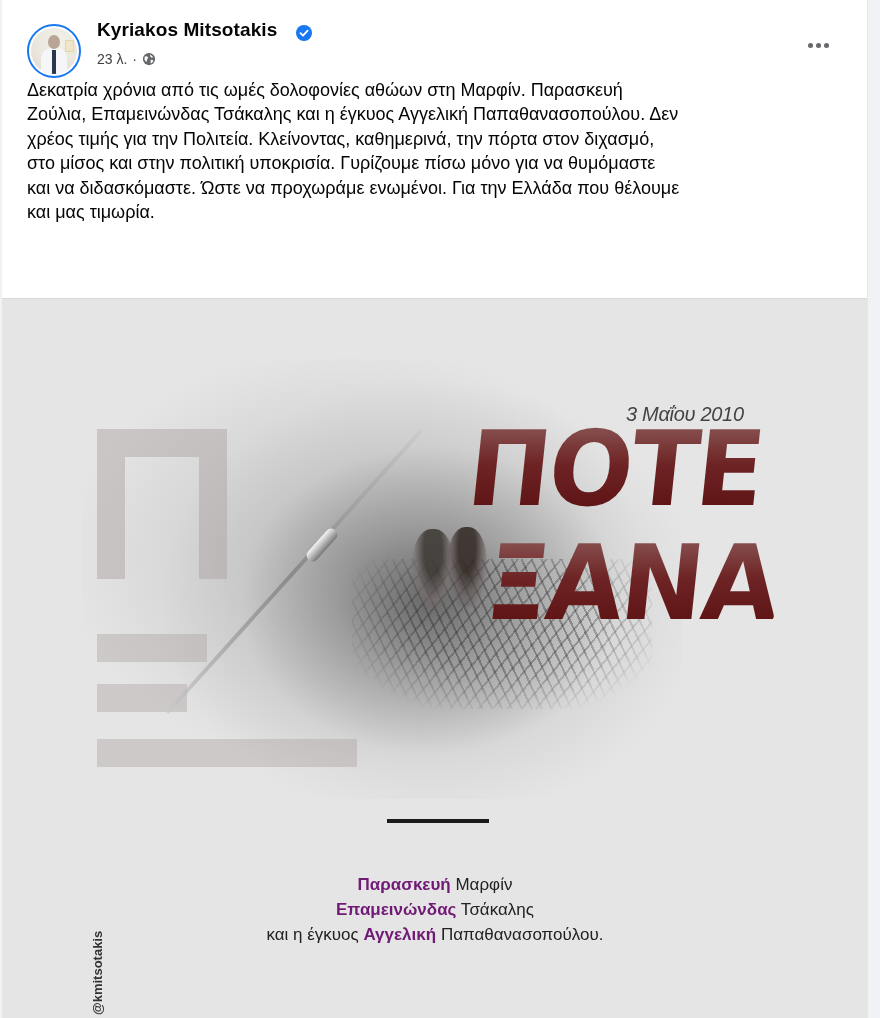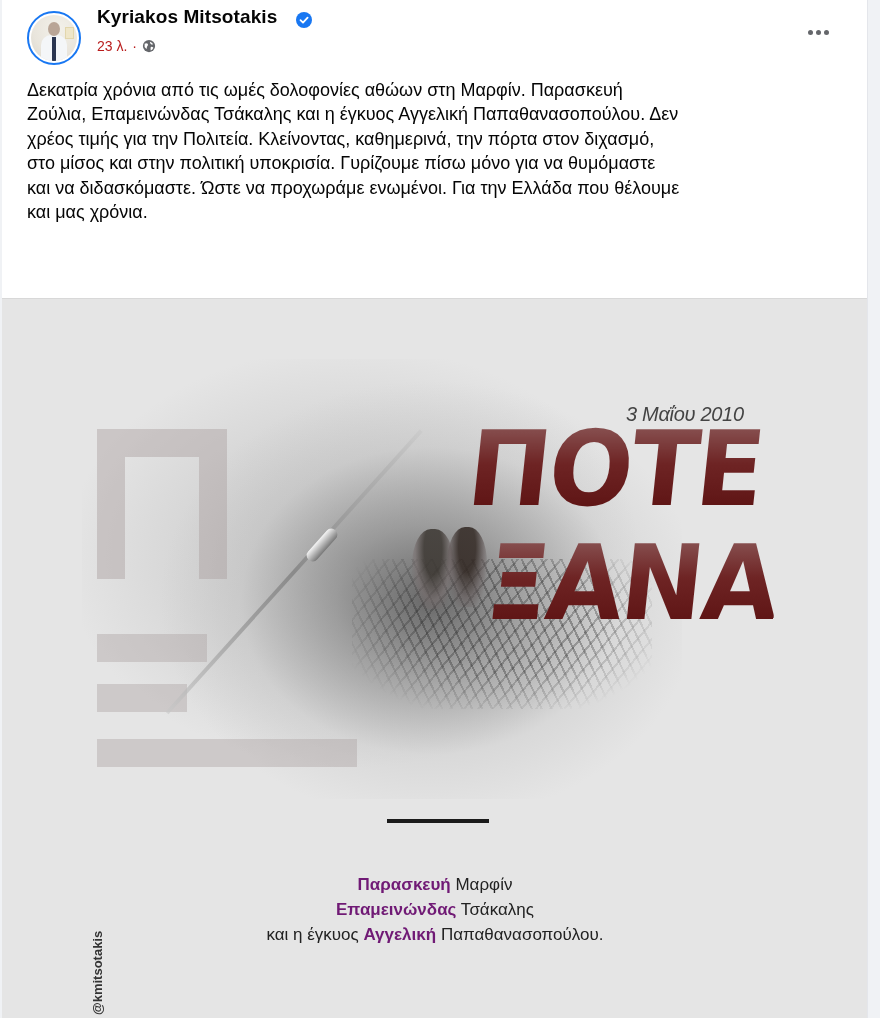--- a/index.html
+++ b/index.html
@@ -7,21 +7,21 @@
   body { font-family: "Liberation Sans", "DejaVu Sans", sans-serif; position: relative; }
 
   .page { position: absolute; left: 0; top: 0; width: 880px; height: 1018px; background: #f0f2f5; }
 
   .card {
     position: absolute; left: 2px; top: 0; width: 866px; height: 1018px;
     background: #ffffff; border-right: 1px solid #e4e6eb; overflow: hidden;
   }
 
   
-  .post-header { position: absolute; left: 0; top: 0; width: 866px; height: 68px; text-align: center; }
+  .post-header { position: absolute; left: 0; top: 13px; width: 866px; height: 68px; text-align: center; }
   .avatar {
     position: absolute; left: 25px; top: 11px; width: 54px; height: 54px;
     border-radius: 50%; border: 2px solid #1877f2; padding: 2px; background: #fff;
   }
   .avatar-inner {
     width: 100%; height: 100%; border-radius: 50%; overflow: hidden; position: relative;
     background: radial-gradient(circle at 60% 30%, #f3f1ea 0%, #e9e5dc 60%, #d9d4c8 100%);
   }
   .avatar-inner .head {
     position: absolute; left: 17px; top: 7px; width: 12px; height: 14px; border-radius: 50%;
@@ -37,21 +37,21 @@
   .avatar-inner .frame {
     position: absolute; left: 34px; top: 12px; width: 9px; height: 12px; background: #efe6c8; border: 1px solid #e2d6ac;
   }
   .author-name {
     position: absolute; left: 95px; top: 6px; font-size: 19px; font-weight: bold; color: #050505;
     letter-spacing: 0.1px;
   }
   .verified-icon {
     position: absolute; left: 294px; top: 12px; width: 16px; height: 16px;
   }
-  .meta { position: absolute; left: 95px; top: 38px; font-size: 14px; color: #b91c1c; display: flex; align-items: center; }
+  .meta { position: absolute; left: 95px; top: 38px; font-size: 14px; color: #404040; display: flex; align-items: center; }
   .meta .dot { margin: 0 5px; }
   .globe-icon { width: 14px; height: 14px; display: inline-block; }
 
   .more-button {
     position: absolute; left: 796px; top: 14px; width: 40px; height: 36px; border-radius: 50%;
     display: flex; align-items: center; justify-content: center; gap: 3px; cursor: pointer;
   }
   .more-button span { width: 5px; height: 5px; border-radius: 50%; background: #65676b; display: block; }
 
   
@@ -167,21 +167,21 @@
         <span></span>
       </div>
     </div>
 
     <div class="post-text">
       <span class="line">Δεκατρία χρόνια από τις ωμές δολοφονίες αθώων στη Μαρφίν. Παρασκευή</span>
       <span class="line">Ζούλια, Επαμεινώνδας Τσάκαλης και η έγκυος Αγγελική Παπαθανασοπούλου. Δεν</span>
       <span class="line">χρέος τιμής για την Πολιτεία. Κλείνοντας, καθημερινά, την πόρτα στον διχασμό,</span>
       <span class="line">στο μίσος και στην πολιτική υποκρισία. Γυρίζουμε πίσω μόνο για να θυμόμαστε</span>
       <span class="line">και να διδασκόμαστε. Ώστε να προχωράμε ενωμένοι. Για την Ελλάδα που θέλουμε</span>
-      <span class="line">και μας χρόνια.</span>
+      <span class="line">και μας τιμωρία.</span>
     </div>
 
     <div class="post-image">
       <div class="photo-zone"></div>
 
       <div class="ghost-letters">
         <div class="ghost-p"></div>
         <div class="ghost-bar" style="top:205px; width:110px;"></div>
         <div class="ghost-bar" style="top:255px; width:90px;"></div>
         <div class="ghost-bar" style="top:310px; width:260px;"></div>

